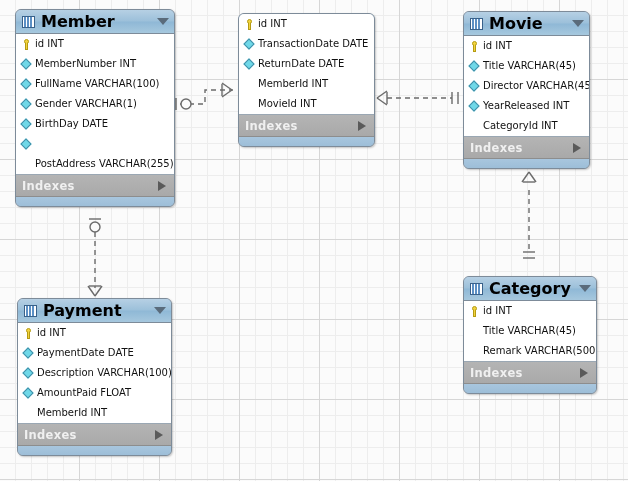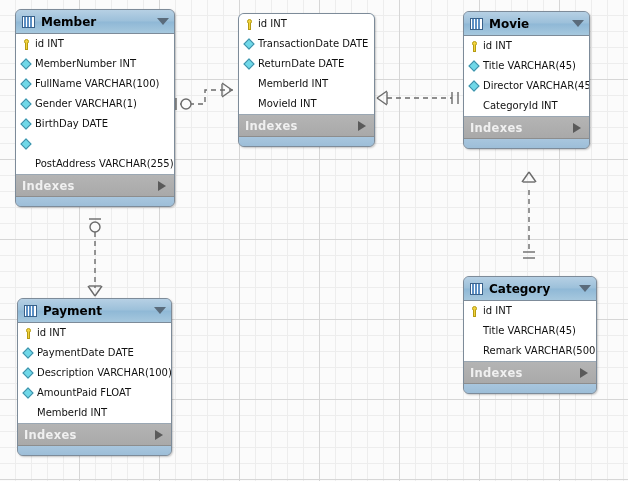--- a/index.html
+++ b/index.html
@@ -62,21 +62,21 @@
         #ffffff 0px, #ffffff 1px,
         #5b8fc4 1px, #5b8fc4 3px,
         #ffffff 3px, #ffffff 4px,
         #5b8fc4 4px, #5b8fc4 6px,
         #ffffff 6px, #ffffff 7px,
         #5b8fc4 7px, #5b8fc4 9px,
         #ffffff 9px, #ffffff 11px);
     background-color: #ffffff;
   }
   .tbl-title {
-    font-size: 12px;
+    font-size: 16px;
     font-weight: bold;
     color: #000000;
     white-space: nowrap;
     flex: 1 1 auto;
     letter-spacing: 0px;
   }
   .tbl-caret {
     width: 0; height: 0;
     flex: 0 0 auto;
     border-left: 6px solid transparent;
@@ -322,20 +322,24 @@
         </div>
         <div class="col">
           <span class="mk dia"></span>
           <span class="col-name">Title VARCHAR(45)</span>
         </div>
         <div class="col">
           <span class="mk dia"></span>
           <span class="col-name">Director VARCHAR(45)</span>
         </div>
         <div class="col">
+          <span class="mk dia"></span>
+          <span class="col-name">YearReleased INT</span>
+        </div>
+        <div class="col">
           <span class="mk dia-fk"></span>
           <span class="col-name">CategoryId INT</span>
         </div>
       </div>
     <div class="tbl-footer">
       <span class="footer-label">Indexes</span>
       <span class="footer-arrow"></span>
     </div>
     <div class="tbl-bottom"></div>
   </div>

